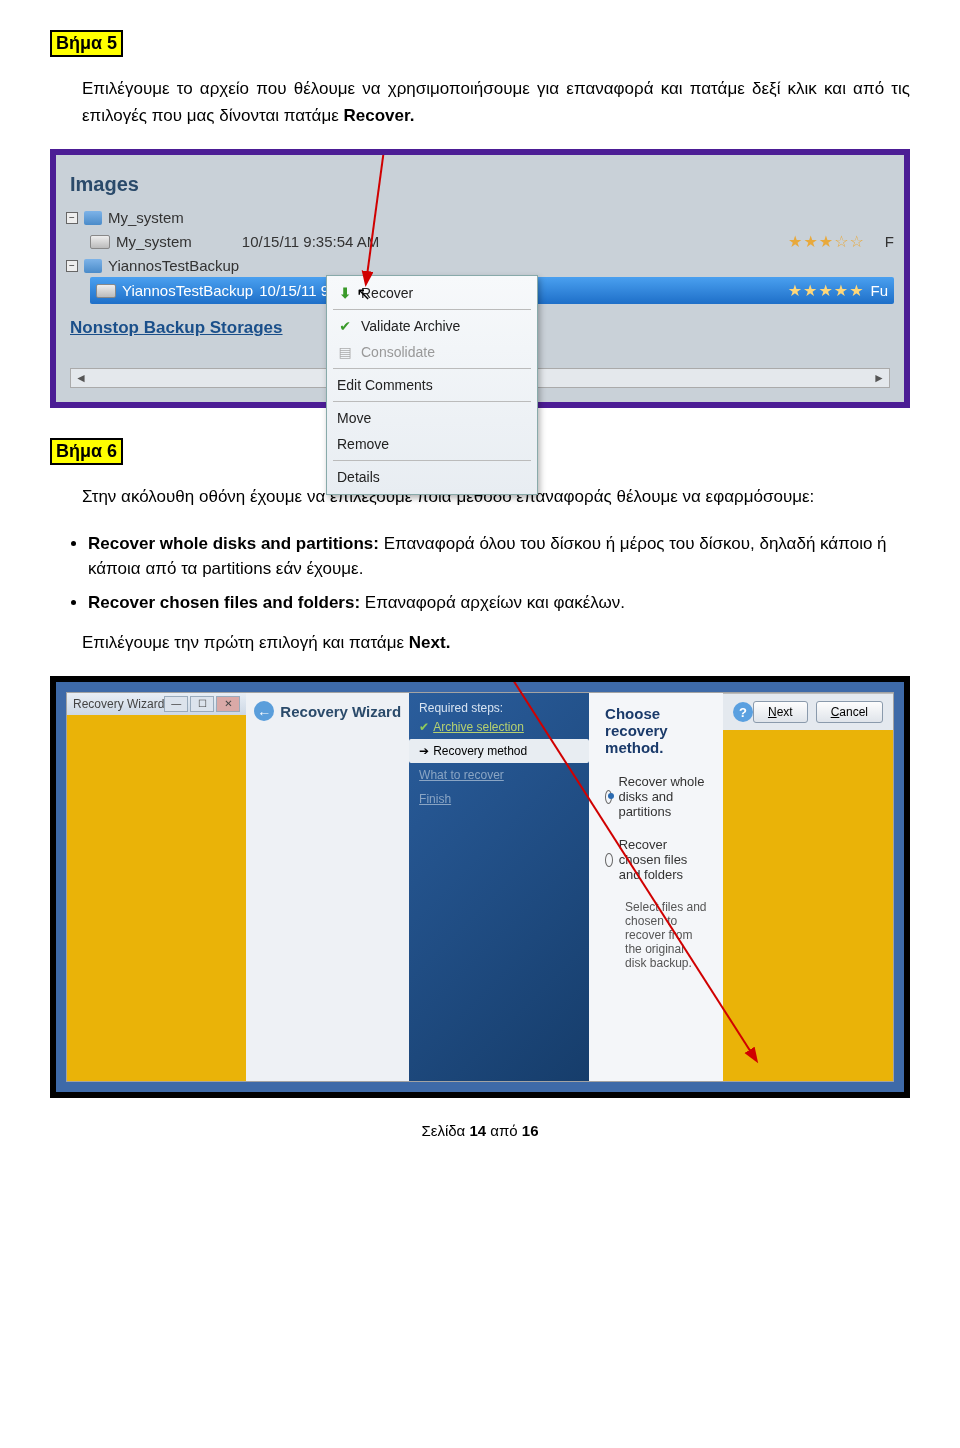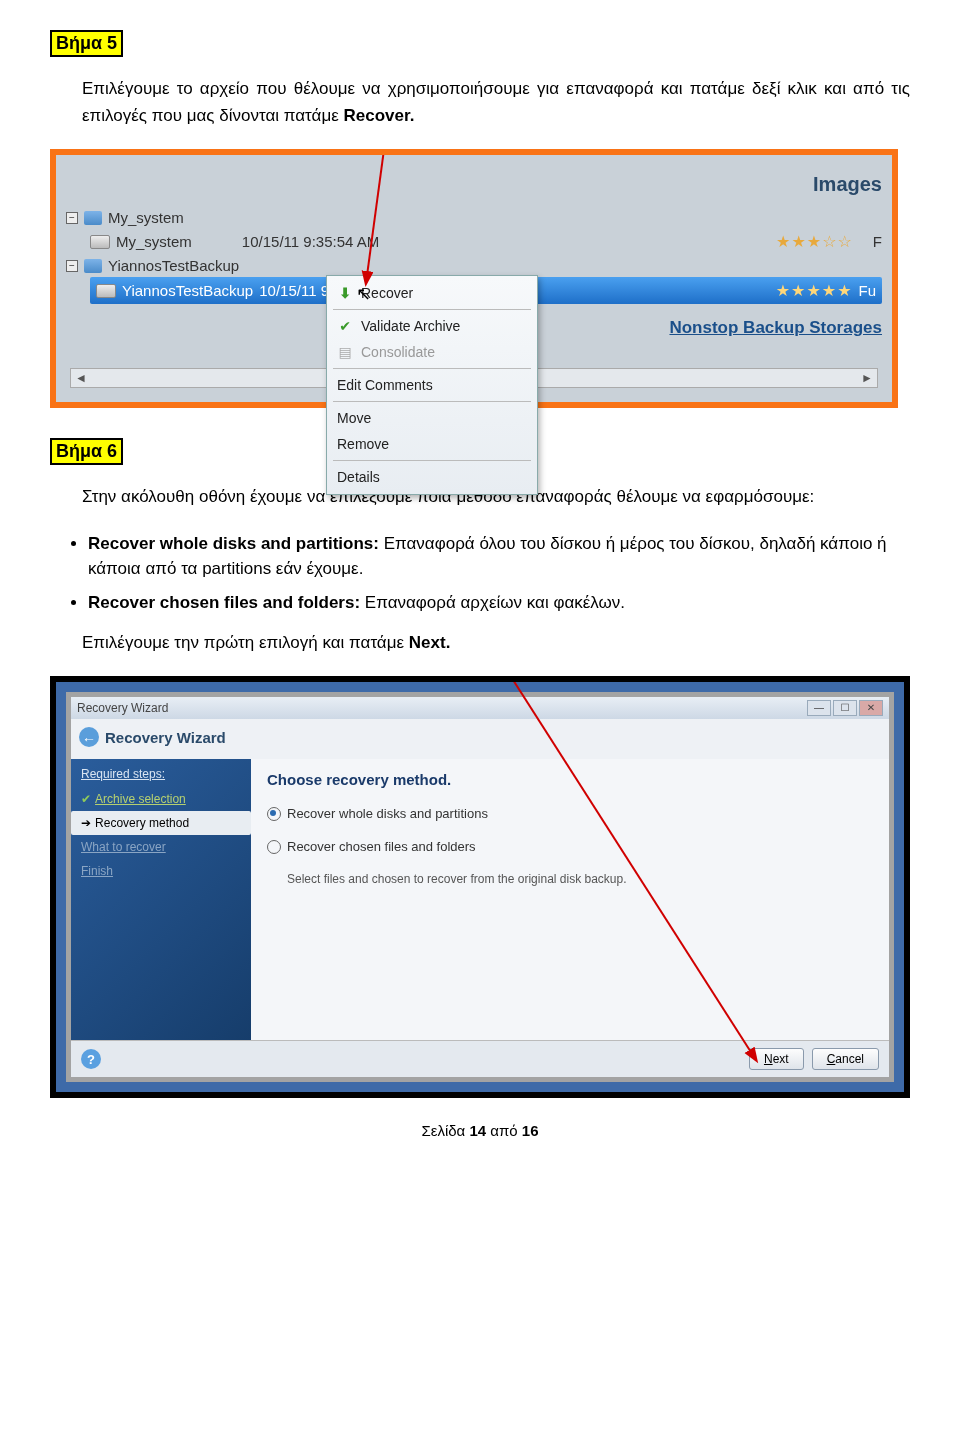--- a/index.html
+++ b/index.html
@@ -22,25 +22,24 @@
     margin-bottom: 18px;
   }
   .para {
     line-height: 1.6;
     margin-bottom: 20px;
     text-align: justify;
     margin-left: 32px;
   }
   .bold { font-weight: bold; }
   .screenshot-frame {
-    border: 6px solid #f97316;
+    border: 6px solid #4c1d95;
     background: #c9d1d8;
-    margin: 10px 12px 30px 0;
+    margin: 10px 0 30px 0;
     position: relative;
-    text-align: right;
   }
   .screenshot-inner {
     position: relative;
     padding: 10px;
   }
   .images-title {
     font-weight: bold;
     font-size: 20px;
     color: #2a4a6a;
     margin: 8px 0 10px 4px;
@@ -152,22 +151,22 @@
     border: 6px solid #000;
     background: #3e6aa8;
     position: relative;
     height: 410px;
     margin-top: 10px;
   }
   .wizard-window {
     position: absolute;
     left: 10px; top: 10px; right: 10px; bottom: 10px;
     background: #eab308;
-    border: 5px solid #a3a3a3;
-    display:flex; flex-direction:column;
+    border: 1px solid #a3a3a3;
+    display:flex; flex-direction:row;
   }
   .wizard-titlebar {
     height: 22px;
     background: linear-gradient(#e8eef5,#cdd8e5);
     display:flex; align-items:center; justify-content:space-between;
     padding: 0 6px;
     font-size: 12px; color:#444;
   }
   .win-btns { display:flex; gap:2px; }
   .win-btn {
@@ -392,21 +391,21 @@
       </span>
     </div>
     <div style="padding:4px 8px; background:#eef1f5;">
       <div class="wizard-header-row">
         <span class="back-arrow">←</span>
         <span>Recovery Wizard</span>
       </div>
     </div>
     <div class="wizard-body">
       <div class="wizard-sidebar">
-        <div style="margin-bottom:6px;text-decoration:underline;">Required steps:</div>
+        <div style="">Required steps:</div>
         <div class="sidebar-step done">
           <span style="color:#8fcb5a;">✔</span>
           <span style="text-decoration:underline;">Archive selection</span>
         </div>
         <div class="sidebar-step active">
           <span>➔</span>
           <span>Recovery method</span>
         </div>
         <div class="sidebar-step pending">
           <span>What to recover</span>

